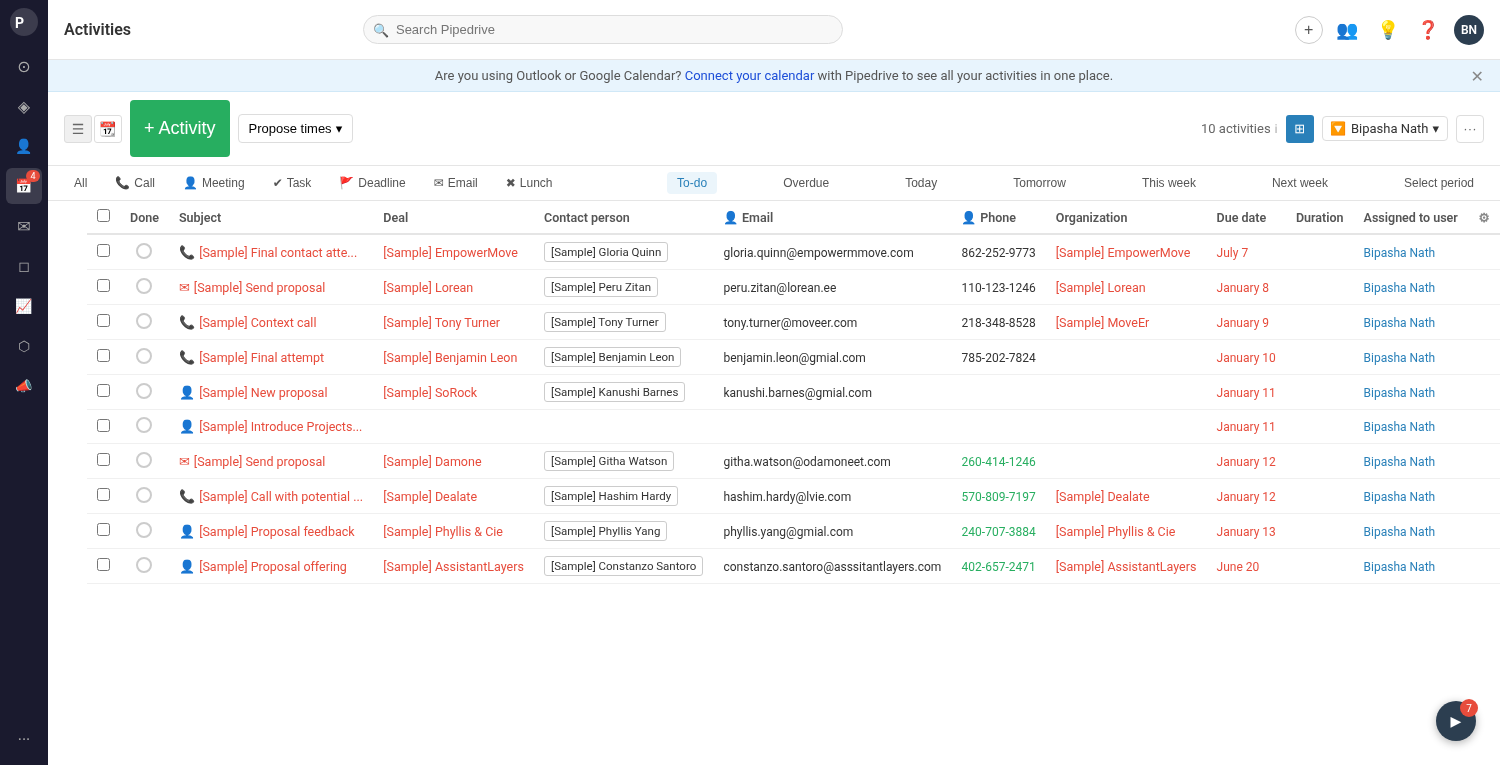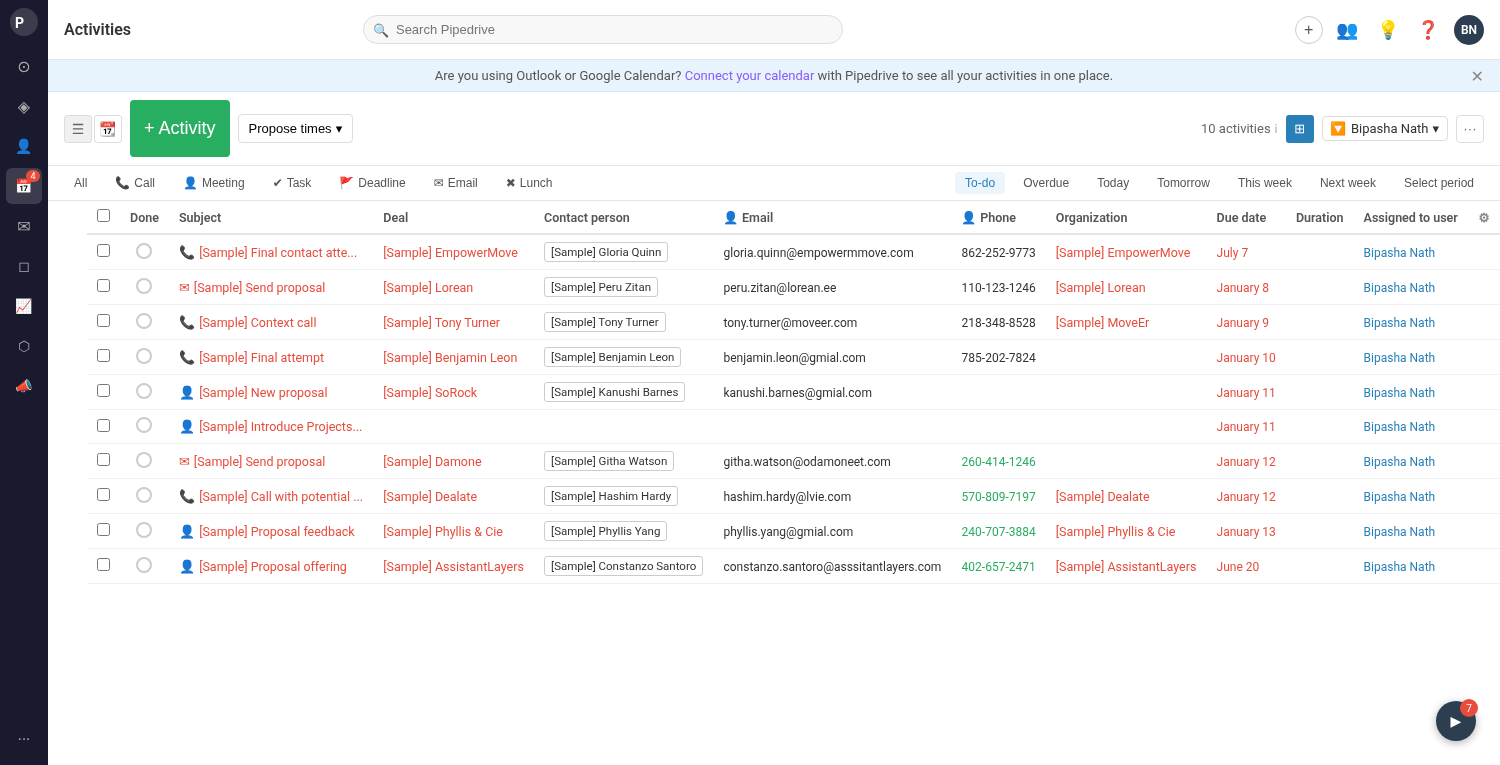--- a/index.html
+++ b/index.html
@@ -23,41 +23,41 @@
     #search-bar { flex: 1; max-width: 480px; margin: 0 auto; position: relative; }
     #search-bar input { width: 100%; padding: 6px 12px 6px 32px; border: 1px solid #ddd; border-radius: 20px; font-size: 13px; background: #f8f8f8; outline: none; }
     .search-icon-inner { position: absolute; left: 10px; top: 50%; transform: translateY(-50%); color: #999; font-size: 13px; }
     #topbar-actions { display: flex; align-items: center; gap: 10px; margin-left: auto; }
     .topbar-btn { background: none; border: none; cursor: pointer; color: #666; font-size: 18px; padding: 4px; border-radius: 4px; }
     .avatar { width: 30px; height: 30px; border-radius: 50%; background: #2c3e50; color: #fff; display: flex; align-items: center; justify-content: center; font-size: 12px; font-weight: 600; cursor: pointer; }
     .add-btn { width: 28px; height: 28px; border-radius: 50%; background: #fff; border: 1px solid #ccc; display: flex; align-items: center; justify-content: center; cursor: pointer; font-size: 16px; color: #555; }
 
     
     #banner { background: #e8f4fd; padding: 8px 16px; text-align: center; font-size: 13px; color: #555; position: relative; flex-shrink: 0; border-bottom: 1px solid #d0e8f7; }
-    #banner a { color: #8b5cf6; text-decoration: none; }
+    #banner a { color: #1d4ed8; text-decoration: none; }
     #banner-close { position: absolute; right: 16px; top: 50%; transform: translateY(-50%); cursor: pointer; color: #888; font-size: 16px; background: none; border: none; }
 
     
     #toolbar { padding: 8px 16px; display: flex; align-items: center; gap: 8px; border-bottom: 1px solid #e5e5e5; flex-shrink: 0; }
     .view-toggle { display: flex; gap: 2px; }
     .view-btn { width: 28px; height: 28px; border: 1px solid #ddd; background: #fff; cursor: pointer; display: flex; align-items: center; justify-content: center; color: #666; border-radius: 3px; font-size: 14px; }
     .view-btn.active { background: #f0f0f0; }
     .add-activity-btn { background: #27ae60; color: #fff; border: none; padding: 18px 14px; border-radius: 4px; cursor: pointer; font-size: 18px; font-weight: 500; display: flex; align-items: center; gap: 4px; }
     .propose-btn { background: #fff; border: 1px solid #ddd; padding: 6px 10px; border-radius: 4px; cursor: pointer; font-size: 13px; display: flex; align-items: center; gap: 4px; }
     .toolbar-spacer { flex: 1; }
     .activities-count { font-size: 13px; color: #666; display: flex; align-items: center; gap: 4px; justify-content: center; }
     .grid-view-btn { width: 28px; height: 28px; background: #2980b9; color: #fff; border: none; border-radius: 3px; cursor: pointer; display: flex; align-items: center; justify-content: center; font-size: 13px; }
     .user-filter { display: flex; align-items: center; gap: 4px; border: 1px solid #ddd; border-radius: 4px; padding: 4px 8px; cursor: pointer; font-size: 13px; background: #fff; }
     .more-btn { background: none; border: 1px solid #ddd; width: 28px; height: 28px; border-radius: 4px; cursor: pointer; display: flex; align-items: center; justify-content: center; color: #666; }
 
     
     #filter-bar { padding: 6px 16px; display: flex; align-items: center; gap: 8px; border-bottom: 1px solid #e5e5e5; flex-shrink: 0; background: #fff; }
     .filter-tab { padding: 4px 10px; border-radius: 4px; cursor: pointer; font-size: 12px; color: #555; display: flex; align-items: center; gap: 4px; border: none; background: none; }
     .filter-spacer { flex: 1; }
-    .period-btn { padding: 4px 10px; font-size: 12px; cursor: pointer; border: none; background: none; color: #555; border-radius: 4px; }
+    .period-btn { padding: 4px 10px; font-size: 12px; cursor: pointer; border: none; background: none; color: #555; border-radius: 4px; margin-left: 48px; }
     .period-btn.active { background: #ebf5fb; color: #2980b9; font-weight: 500; }
 
     
     #table-container { flex: 1; overflow: auto; padding-left: 39px; }
     table { width: 100%; border-collapse: collapse; font-size: 12.5px; }
     thead th { background: #fff; border-bottom: 2px solid #e5e5e5; padding: 8px 10px; text-align: left; font-weight: 600; color: #555; white-space: nowrap; position: sticky; top: 0; z-index: 1; }
     tbody tr { border-bottom: 1px solid #f0f0f0; background: #fff; }
     tbody td { padding: 7px 10px; vertical-align: middle; }
     .checkbox-cell { width: 32px; text-align: center; }
     .done-cell { width: 36px; text-align: center; }

